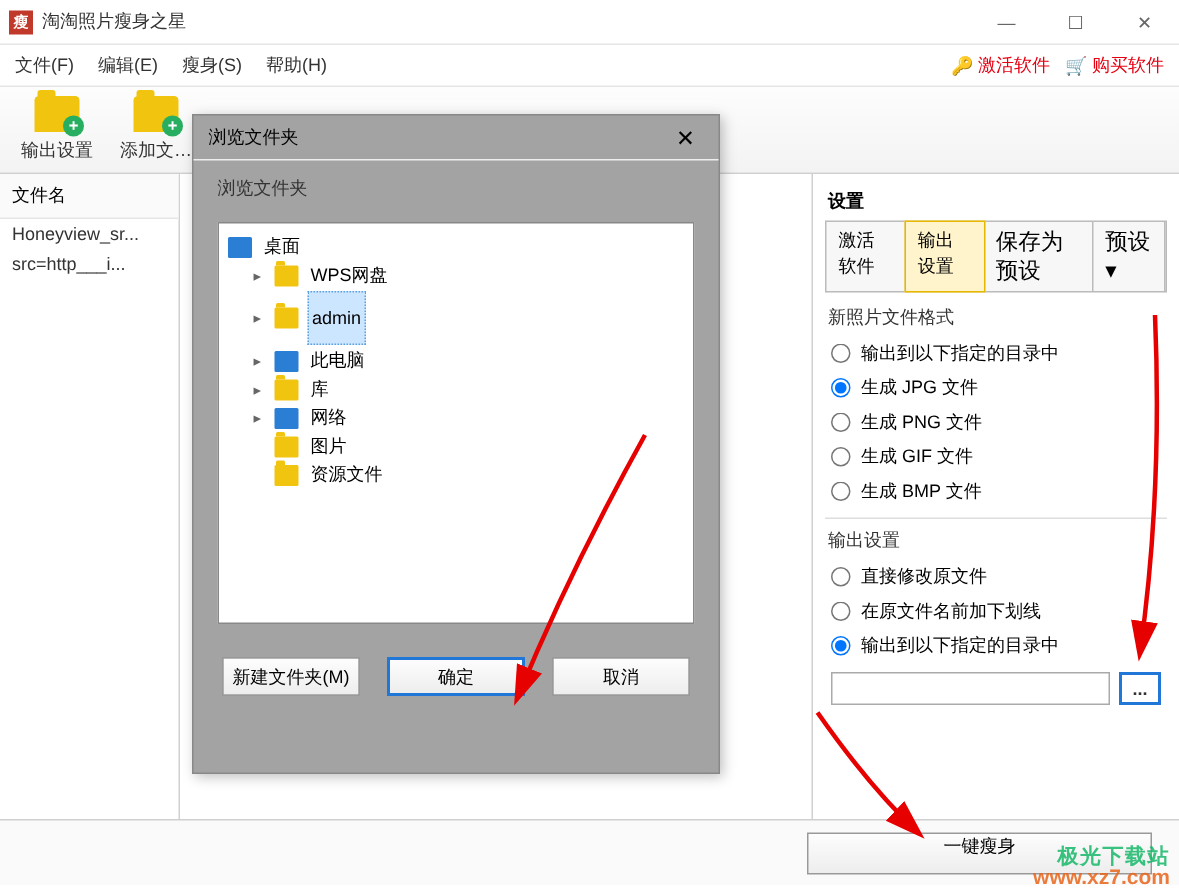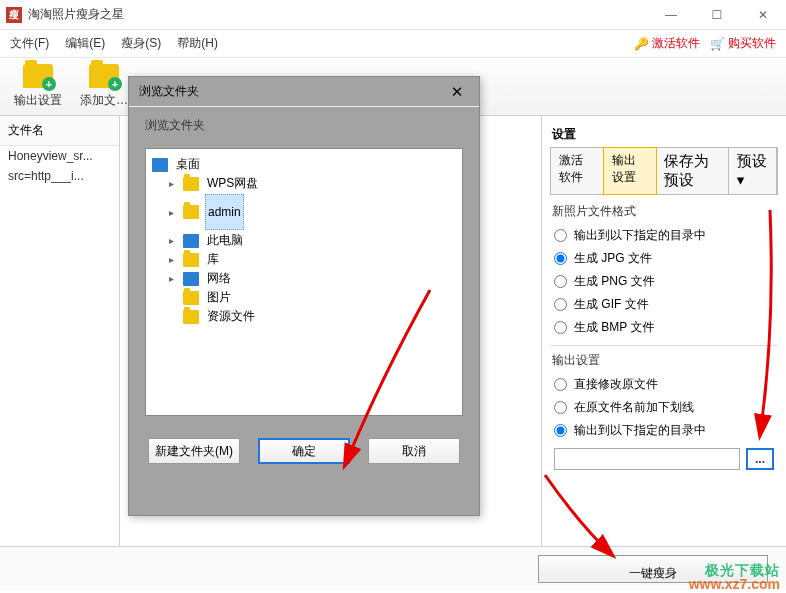--- a/index.html
+++ b/index.html
@@ -45,21 +45,21 @@
 .group-label { margin: 6px 0 4px 2px; color: #333; }
 .radio-row { display: flex; align-items: center; gap: 5px; padding: 3px 4px; }
 .radio-row input{margin-right:2px;}
 .hr { border-top: 1px solid #ddd; margin: 6px 0; }
 .path-row { display:flex; gap:6px; align-items:center; margin:6px 4px;}
 .path-row input[type=text]{flex:1; height:22px; border:1px solid #aaa; padding:0 4px;}
 .browse-btn{width:28px;height:22px;border:2px solid #2177d8;background:#fff;display:flex;align-items:center;justify-content:center;font-weight:bold;color:#333;}
 
 
 .bottom-bar { height: 44px; border-top: 1px solid #d0d0d0; display:flex; align-items:center; justify-content:flex-end; padding:0 18px; background:#fafafa;}
-.run-btn { width: 230px; height: 28px; border:1px solid #999; background:linear-gradient(#fdfdfd,#ededed); display:flex;align-items:flex-end;justify-content:center;}
+.run-btn { width: 230px; height: 28px; border:1px solid #999; background:linear-gradient(#fdfdfd,#ededed); display:flex;align-items:flex-start;justify-content:center;}
 
 
 .dialog { position: absolute; left: 128px; top: 76px; width: 352px; height: 440px; background: #a3a3a3; border: 1px solid #888; box-shadow: 2px 2px 8px rgba(0,0,0,0.25); z-index: 10; }
 .dialog .dtitle { height: 30px; display:flex; align-items:center; padding: 0 10px; border-bottom:1px solid #eee;}
 .dialog .dtitle .t { flex:1; }
 .dialog .dtitle .x { width:24px;height:24px;display:flex;align-items:center;justify-content:center;font-size:15px;}
 .dialog .sub { padding: 10px 16px 6px; color:#333;}
 .tree-box { margin: 8px 16px; border: 1px solid #888; height: 268px; background:#fff; padding:6px 4px; overflow:auto;}
 .tree-item{display:flex;align-items:center;gap:6px;padding:1px 2px;}
 .tree-item .exp{width:11px;height:11px;display:flex;align-items:center;justify-content:center;color:#666;font-size:10px;}

